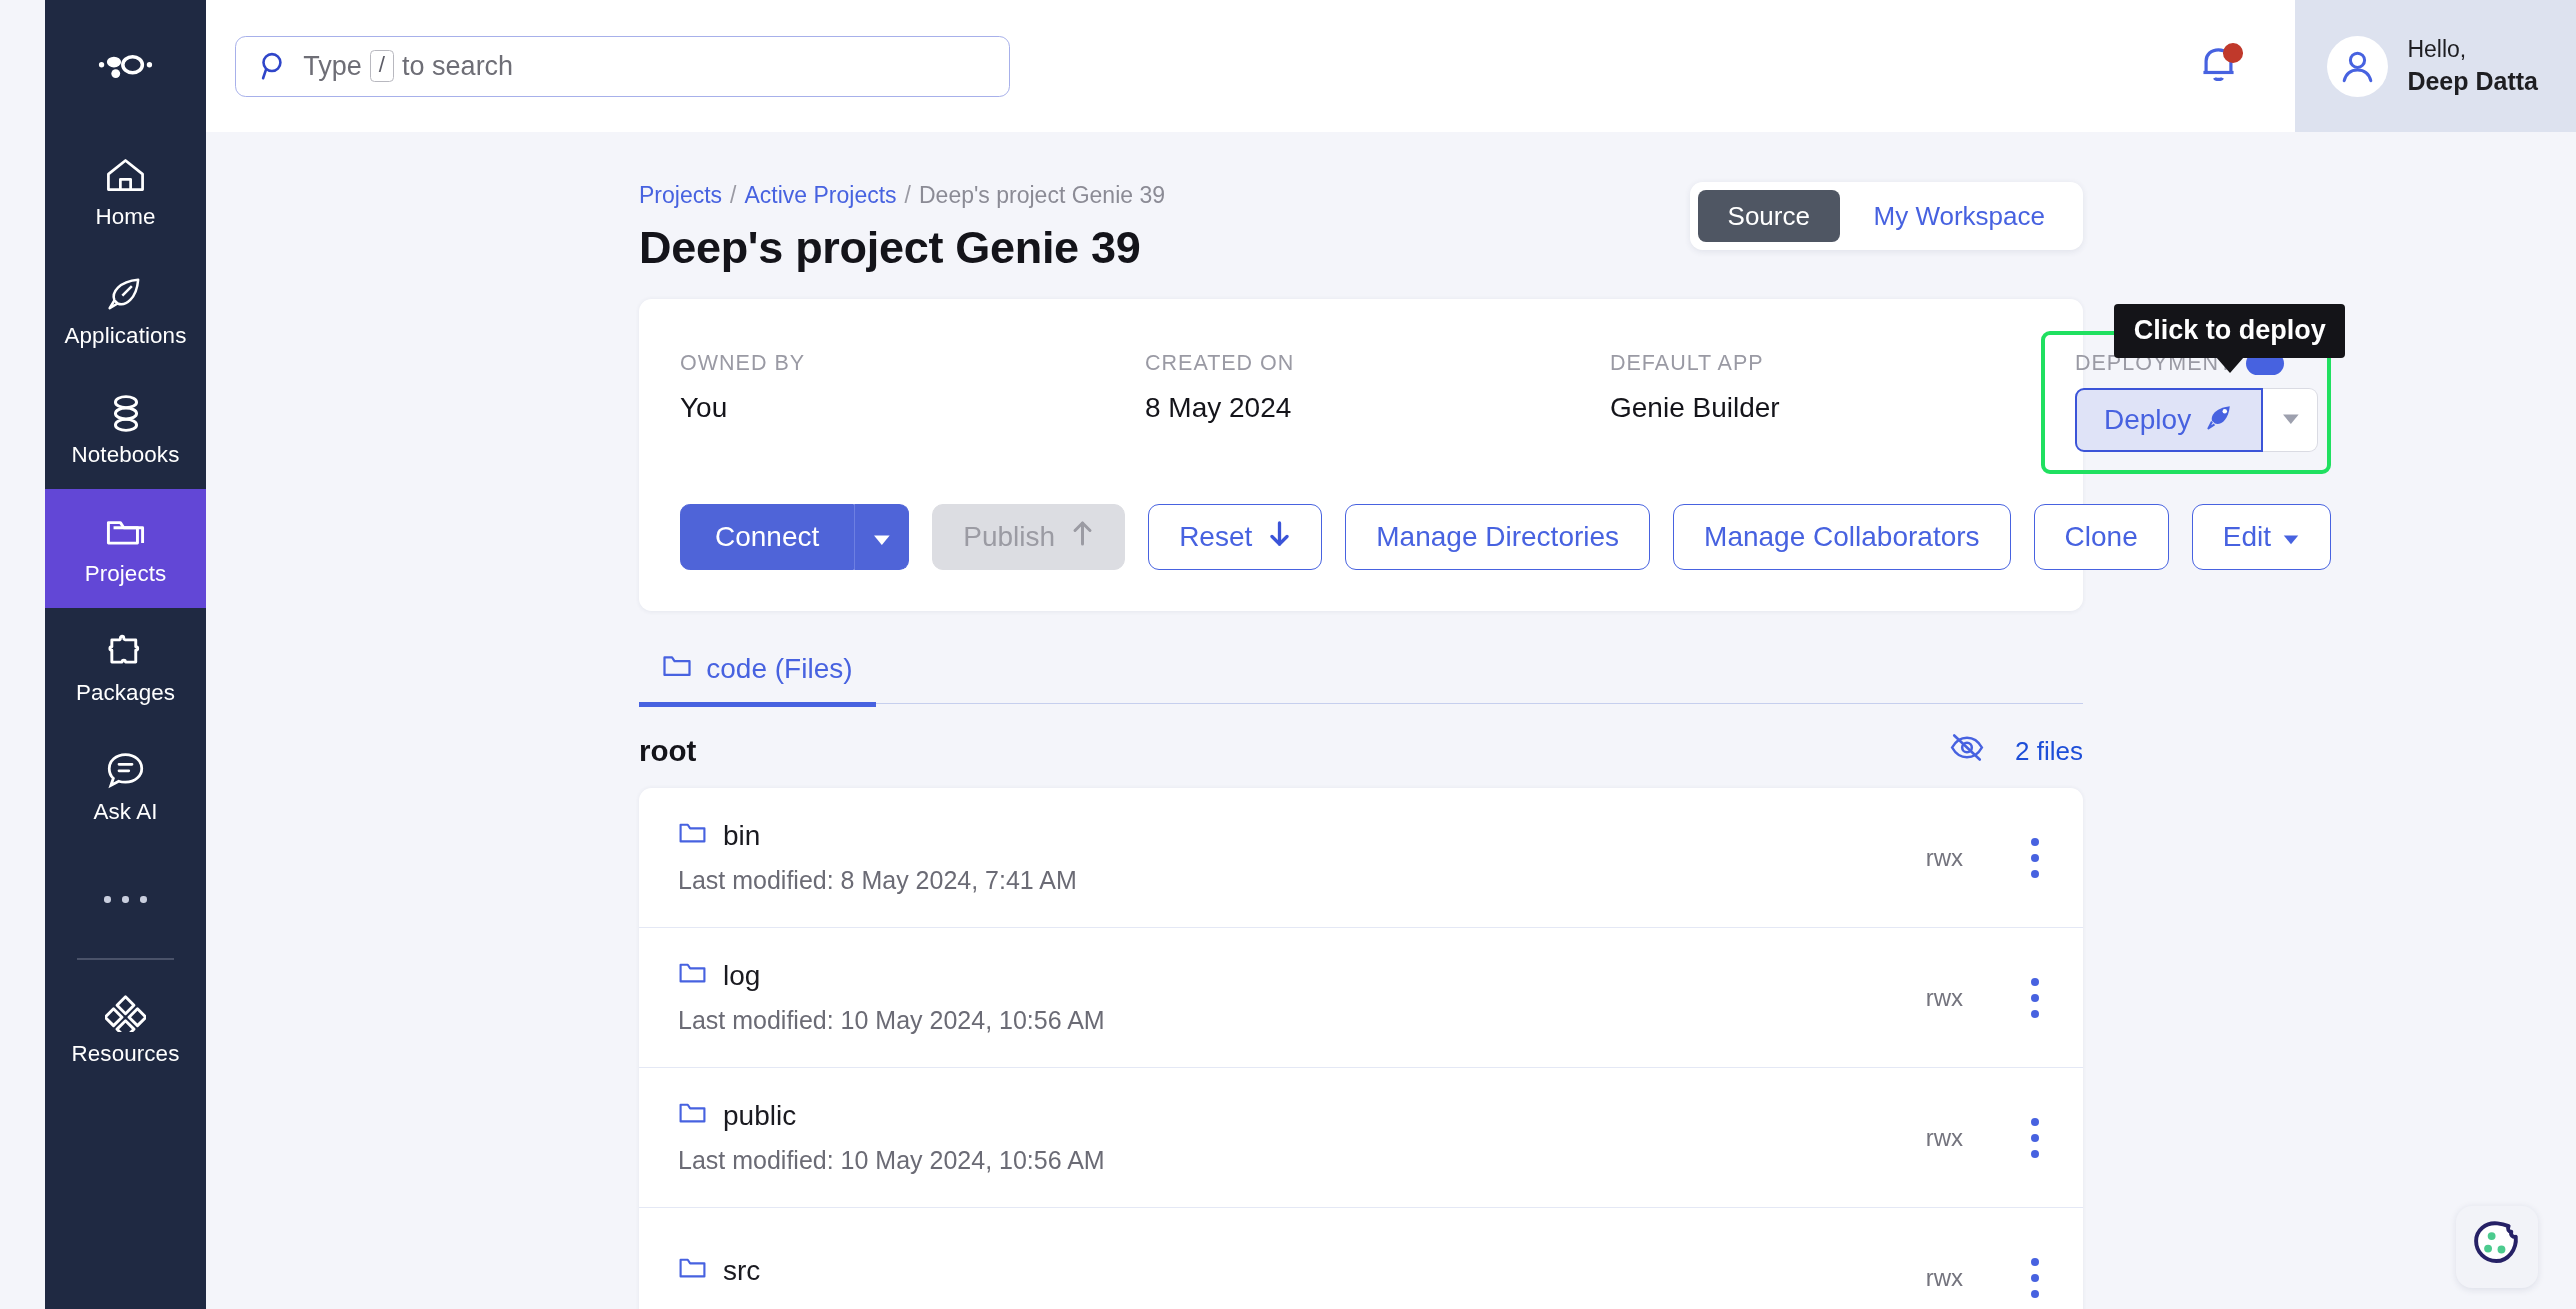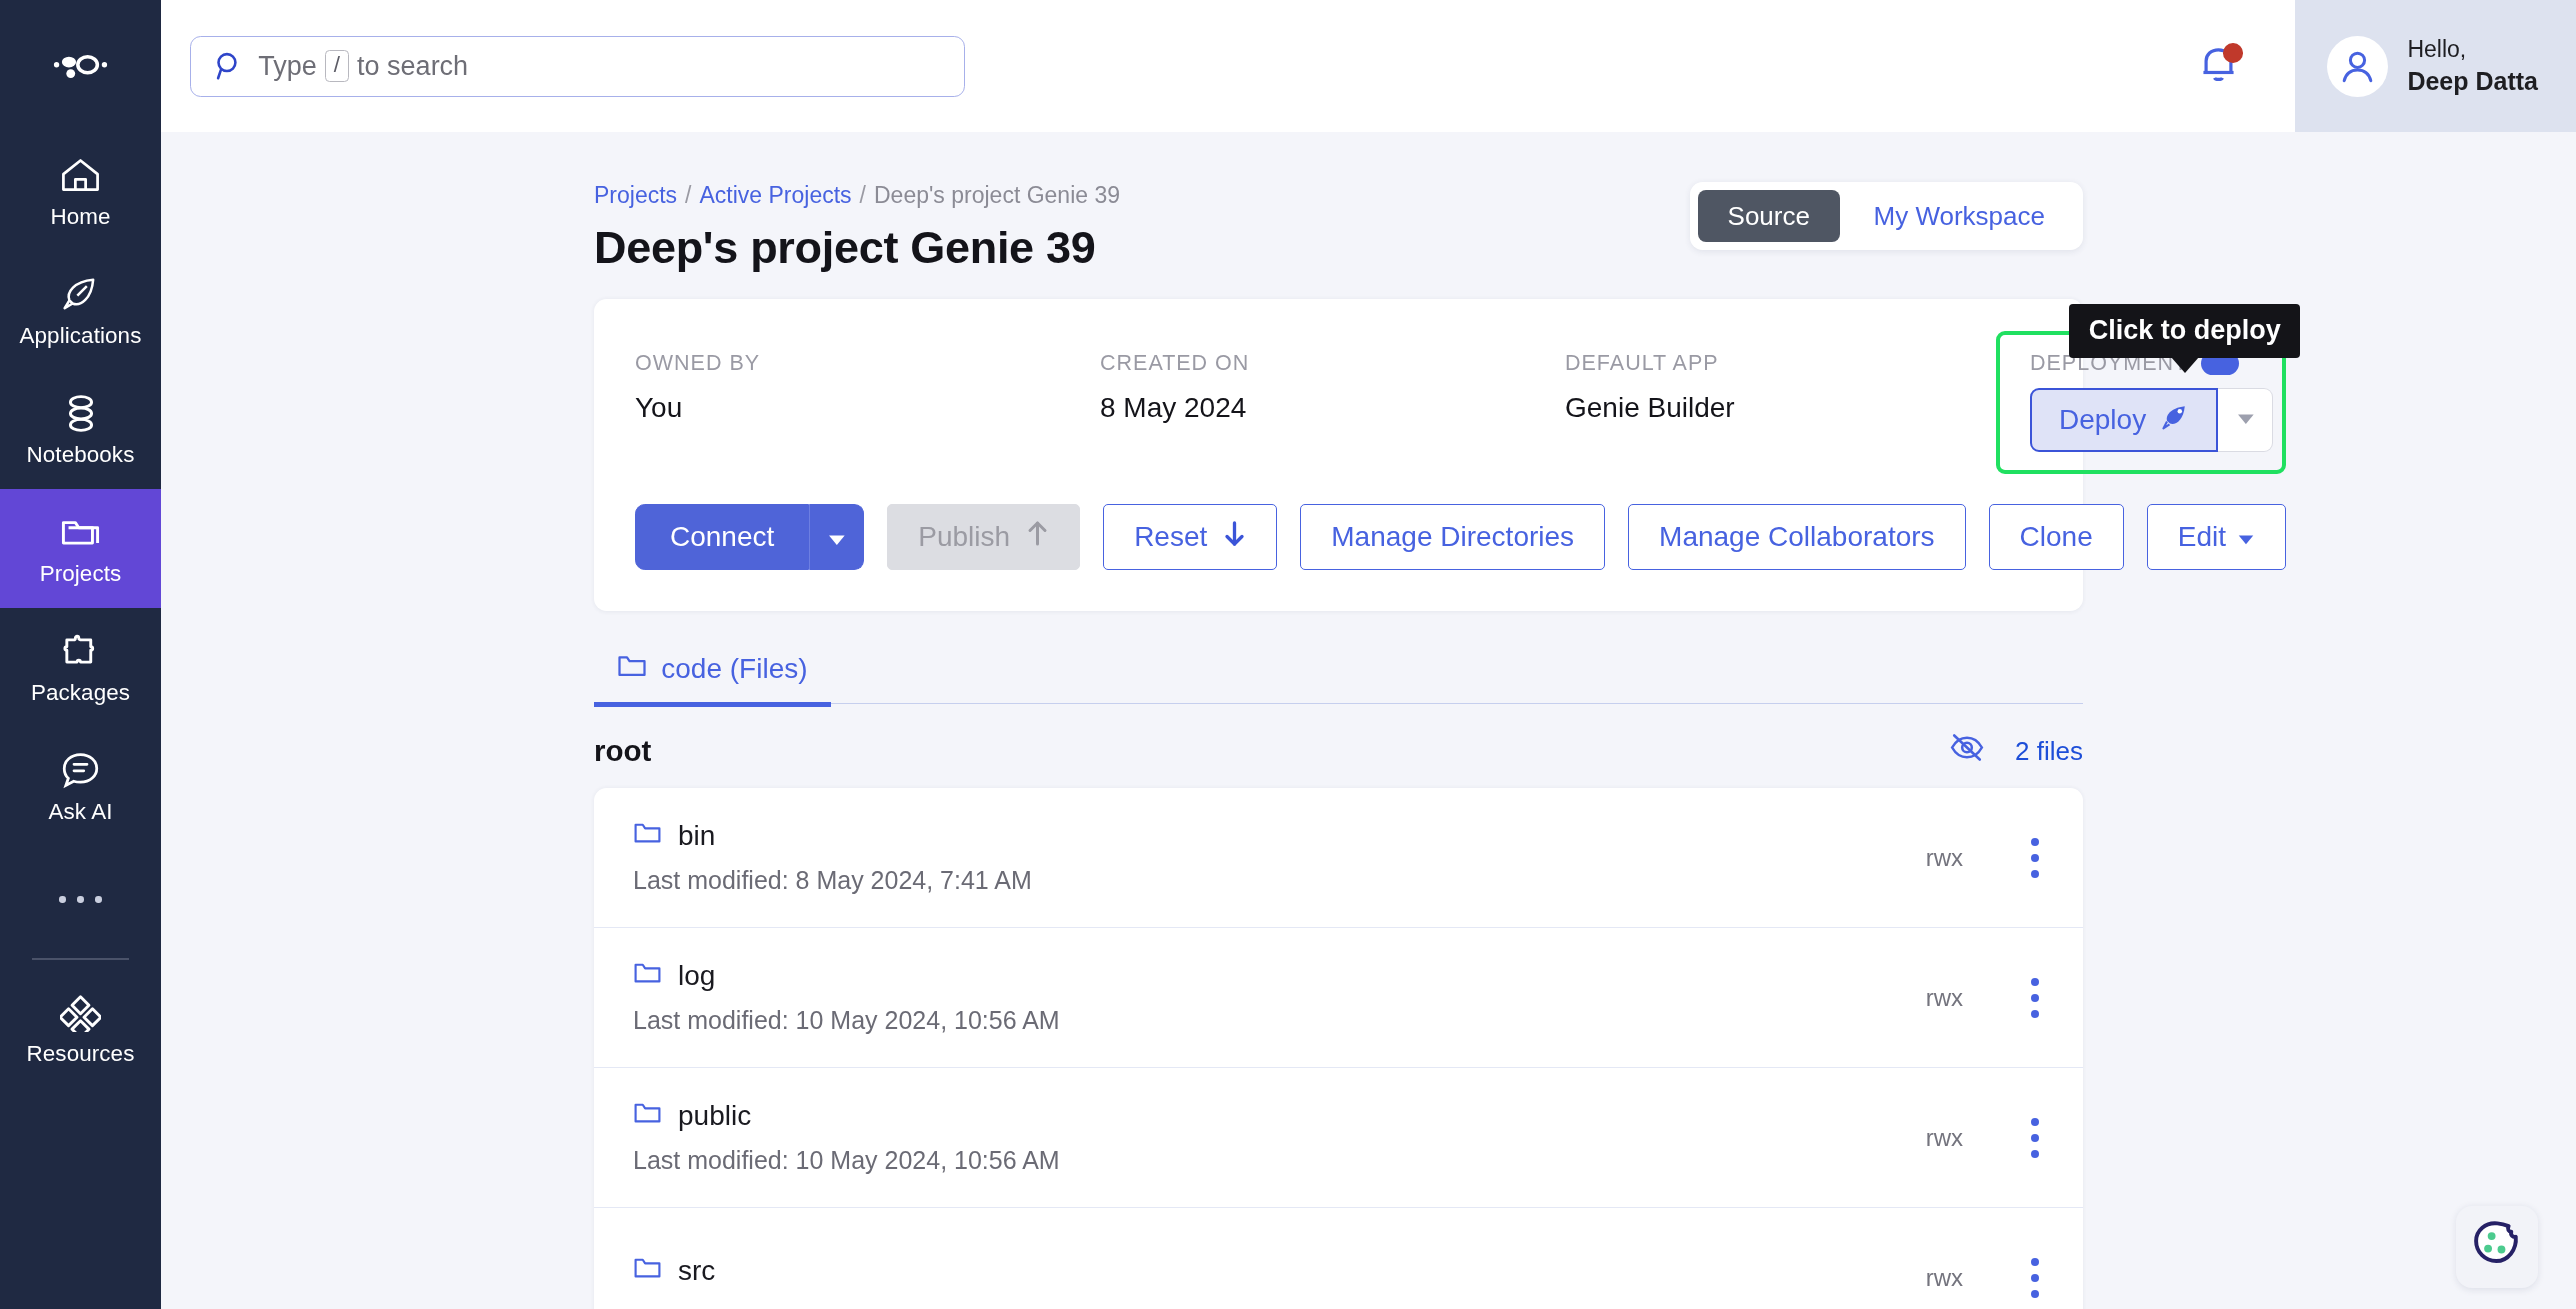--- a/index.html
+++ b/index.html
@@ -10,21 +10,21 @@
     overflow: hidden;
   }
   .app { display: flex; width: 2576px; height: 1309px; position: relative; }
 
   
   .sidebar {
     width: 161px; flex: 0 0 161px; height: 1309px;
     background: #1f2942;
     display: flex; flex-direction: column; align-items: center;
     color: #fff;
-    position: relative; z-index: 5;
+    position: relative; z-index: 5; margin-left: 45px;
   }
   .logo-wrap { height: 132px; display: flex; align-items: center; justify-content: center; width: 100%; }
   .nav-item {
     width: 100%; height: 119px;
     display: flex; flex-direction: column; align-items: center; justify-content: center;
     gap: 9.8px; cursor: pointer; text-decoration: none; color: #fff;
   }
   .nav-item.active { background: #6247d6; }
   .nav-label { font-size: 22.4px; line-height: 1; letter-spacing: 0.1px; color: #ffffff; }
   .nav-icon { display: flex; align-items: center; justify-content: center; height: 41px; }
@@ -120,21 +120,21 @@
     left: 39px; top: -47px; z-index: 20;
   }
   .tooltip:after {
     content: ""; position: absolute; left: 50%; transform: translateX(-50%);
     bottom: -15px; border-left: 14.3px solid transparent; border-right: 14.3px solid transparent;
     border-top: 16px solid #141418;
   }
 
   .btn-row { display: flex; align-items: center; gap: 23px; margin-top: 52px; }
   .btn {
-    height: 66px; border-radius: 5px; display: flex; align-items: center; justify-content: center;
+    height: 66px; border-radius: 11px; display: flex; align-items: center; justify-content: center;
     font-size: 28px; padding: 0 30px; cursor: pointer; white-space: nowrap;
     border: 1.8px solid #4762e0; background: #fff; color: #4762e0;
   }
   .btn.primary { background: #4f64d8; border-color: #4f64d8; color: #fff; border-radius: 9.8px 0 0 9.8px; padding: 0 34px; }
   .btn.primary-caret {
     background: #4f64d8; border-color: #4f64d8; color: #fff;
     border-radius: 0 9.8px 9.8px 0; width: 55px; padding: 0; border-left: 0.9px solid #6d7fe2;
   }
   .btn.disabled { background: #dcdde2; border-color: #dcdde2; color: #9b9ba3; cursor: default; }
   .split { display: flex; }

